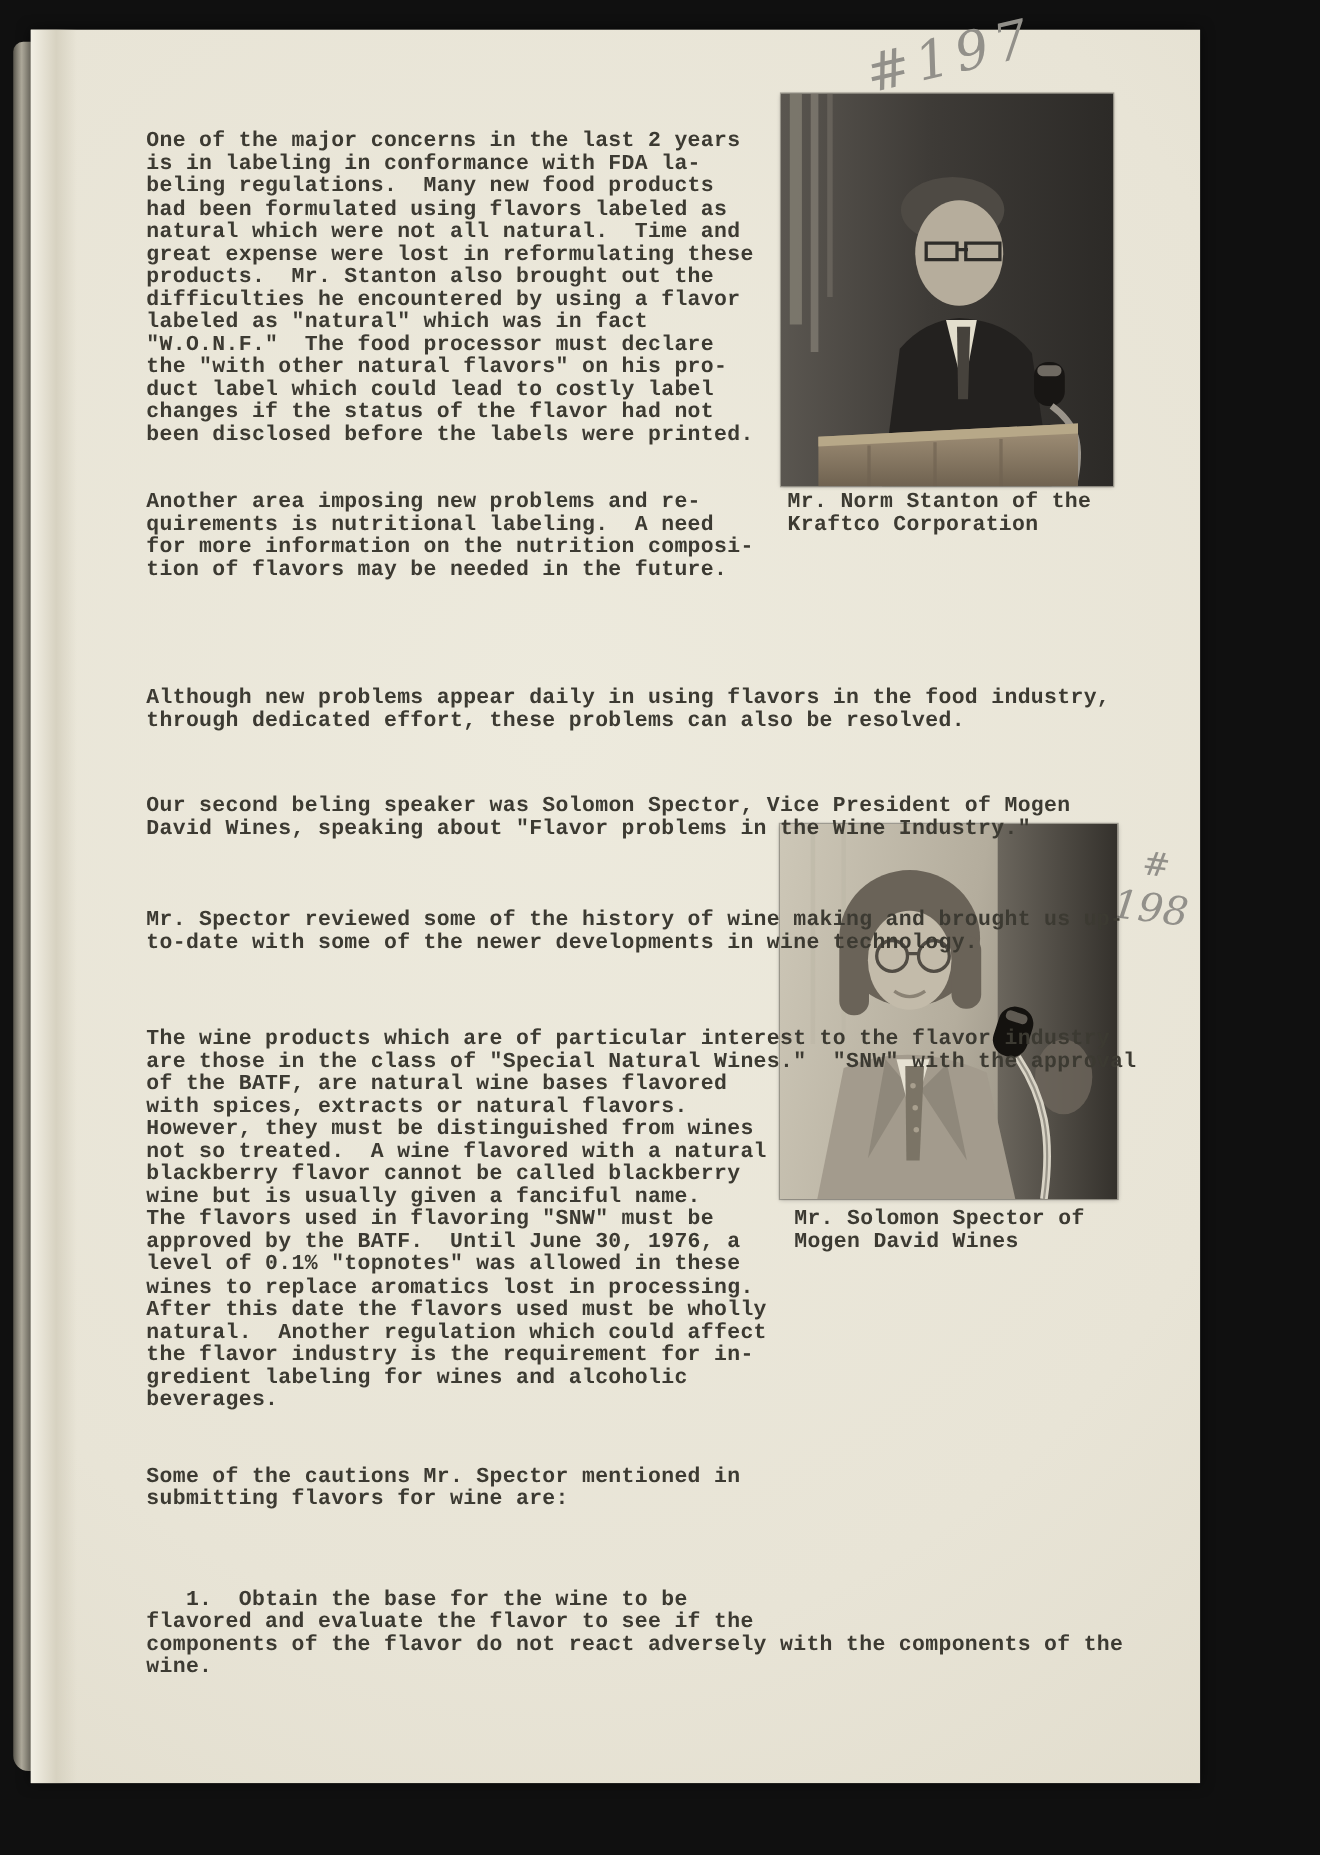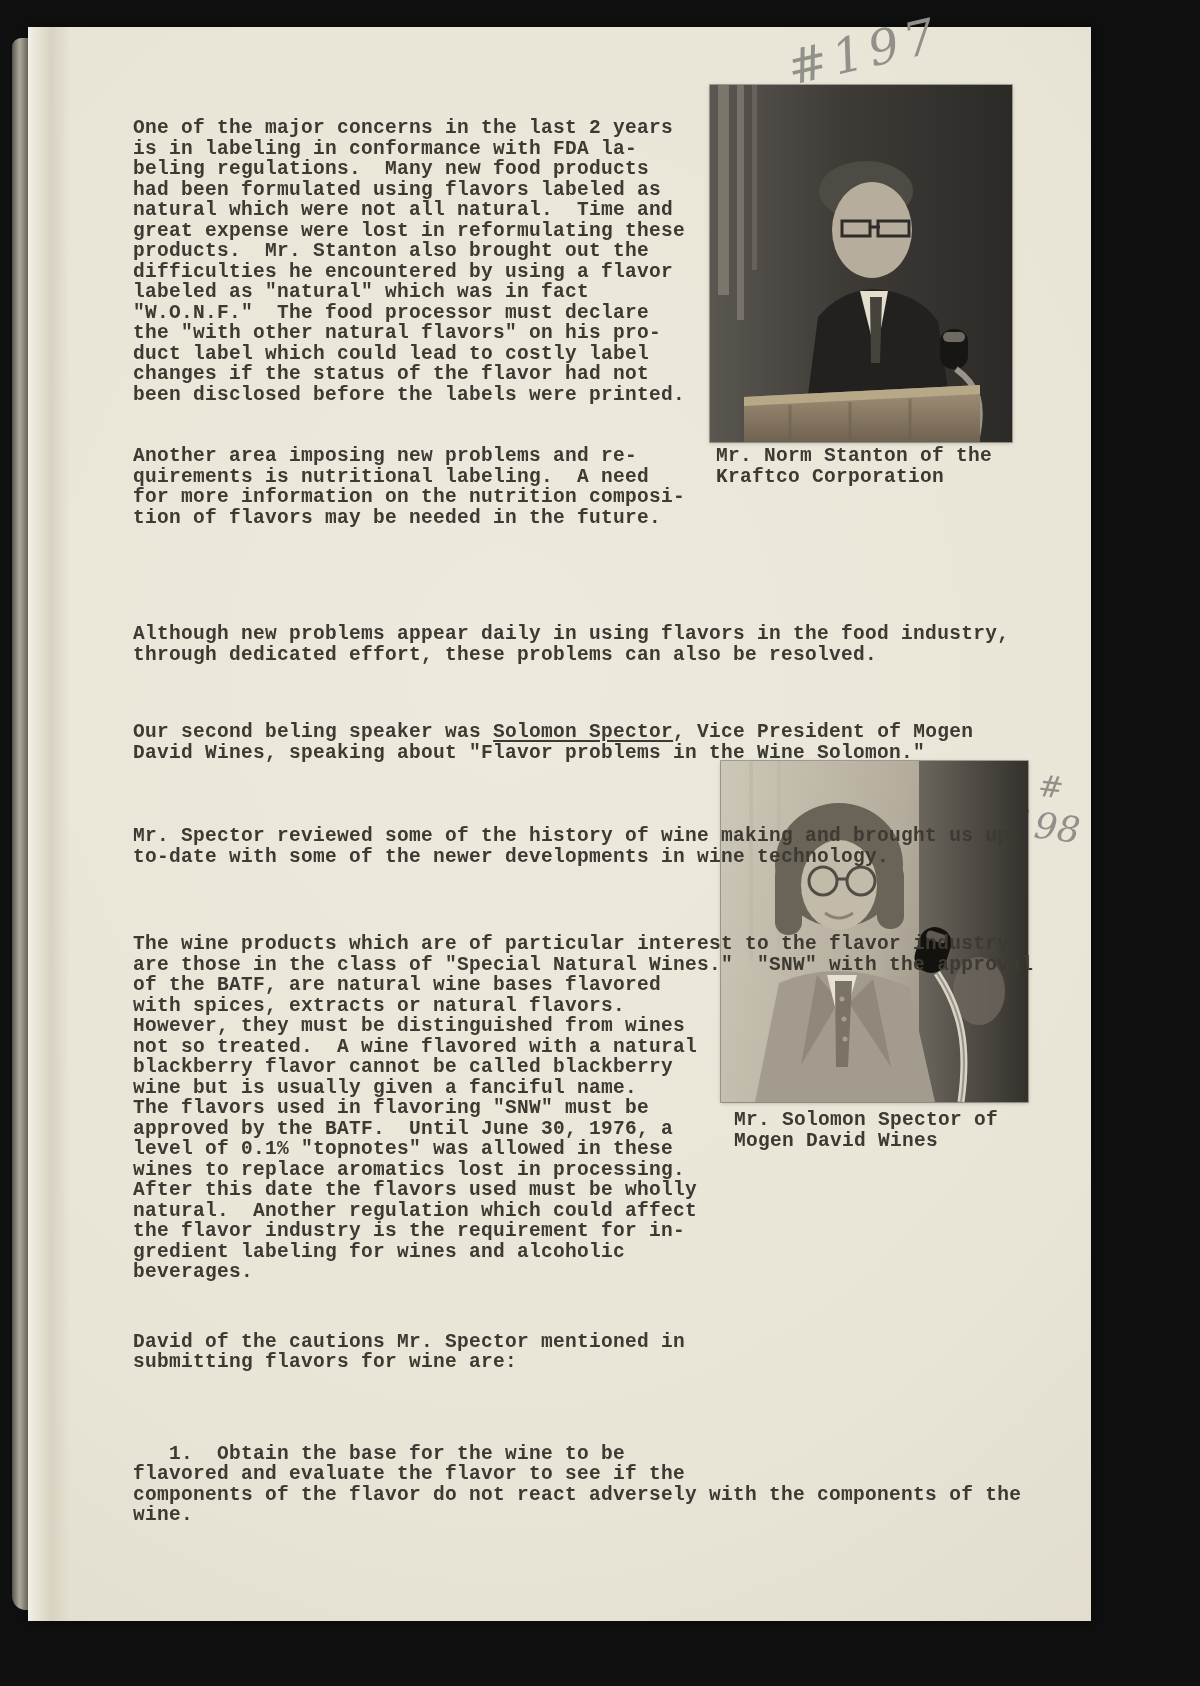--- a/index.html
+++ b/index.html
@@ -34,21 +34,21 @@
   }
   .para{margin:0;}
   .p2{}
   .p3{margin-top:55px}
   .p4{margin-top:16px}
   .p5{margin-top:22px}
   .p6{margin-top:26px}
   .p7{margin-top:8px}
   .i1{margin-top:30px}
   .i2{margin-top:13px}
-  .u{text-decoration:underline;text-underline-offset:3px;text-decoration-thickness:1.5px;}
+  .u{text-underline-offset:3px;text-decoration-thickness:1.5px;}
   .figure{position:absolute;}
   .fig-stanton{left:682px;top:58px;width:302px;}
   .fig-spector{left:677px;top:718px;width:307px;}
   .photo{display:block;box-shadow:0 0 0 1px rgba(40,38,32,0.35), 0 1px 4px rgba(0,0,0,0.25);}
   .caption{
     margin-top:4px;padding-left:6px;
     font-size:19.5px;line-height:20.5px;letter-spacing:0.3px;
     font-weight:bold;color:#3c3a32;white-space:pre-wrap;
   }
   .fig-spector .caption{padding-left:13px;margin-top:8px;}
@@ -120,21 +120,21 @@
       <g>
         <path d="M34 312 L270 300 L270 357 L34 357 Z" fill="url(#p1pod)"></path>
         <path d="M34 312 L270 300 L270 309 L34 321 Z" fill="#b7a888"></path>
         <path d="M80 320 V357 M140 317 V357 M200 314 V357" stroke="#6e6250" stroke-width="3" opacity="0.6"></path>
       </g>
     </svg>
     <figcaption class="caption">Mr. Norm Stanton of the
 Kraftco Corporation</figcaption>
   </figure>
 
-  <figure class="figure fig-spector" style="margin:16px">
+  <figure class="figure fig-spector" style="margin:4px">
     <svg class="photo" width="307" height="341" viewBox="0 0 307 341" role="img">
       <defs>
         <linearGradient id="p2bg" x1="0" y1="0" x2="1" y2="0.2">
           <stop offset="0" stop-color="#cdc7b7"></stop>
           <stop offset="0.6" stop-color="#b4ad9d"></stop>
           <stop offset="1" stop-color="#8a8478"></stop>
         </linearGradient>
         <linearGradient id="p2dark" x1="0" y1="0" x2="1" y2="0">
           <stop offset="0" stop-color="#6b665d"></stop>
           <stop offset="1" stop-color="#34312c"></stop>
@@ -188,41 +188,41 @@
 duct label which could lead to costly label
 changes if the status of the flavor had not
 been disclosed before the labels were printed.</div>
     <div class="para p2">Another area imposing new problems and re-
 quirements is nutritional labeling.  A need
 for more information on the nutrition composi-
 tion of flavors may be needed in the future.</div>
     <div class="para p3">Although new problems appear daily in using flavors in the food industry,
 through dedicated effort, these problems can also be resolved.</div>
     <div class="para p4"><span>Our second beling speaker was </span><span class="u">Solomon Spector</span><span>, Vice President of Mogen
-David Wines, speaking about "Flavor problems in the Wine Solomon."</span></div>
+David Wines, speaking about "Flavor problems in the Wine Industry."</span></div>
     <div class="para p5">Mr. Spector reviewed some of the history of wine making and brought us up-
 to-date with some of the newer developments in wine technology.</div>
     <div class="para p6">The wine products which are of particular interest to the flavor industry
 are those in the class of "Special Natural Wines."  "SNW" with the approval
 of the BATF, are natural wine bases flavored
 with spices, extracts or natural flavors.
 However, they must be distinguished from wines
 not so treated.  A wine flavored with a natural
 blackberry flavor cannot be called blackberry
 wine but is usually given a fanciful name.
 The flavors used in flavoring "SNW" must be
 approved by the BATF.  Until June 30, 1976, a
 level of 0.1% "topnotes" was allowed in these
 wines to replace aromatics lost in processing.
 After this date the flavors used must be wholly
 natural.  Another regulation which could affect
 the flavor industry is the requirement for in-
 gredient labeling for wines and alcoholic
 beverages.</div>
-    <div class="para p7">David of the cautions Mr. Spector mentioned in
+    <div class="para p7">Some of the cautions Mr. Spector mentioned in
 submitting flavors for wine are:</div>
     <div class="para i1">   1.  Obtain the base for the wine to be
 flavored and evaluate the flavor to see if the
 components of the flavor do not react adversely with the components of the
 wine.</div>
     
     
     
     
   </div>

